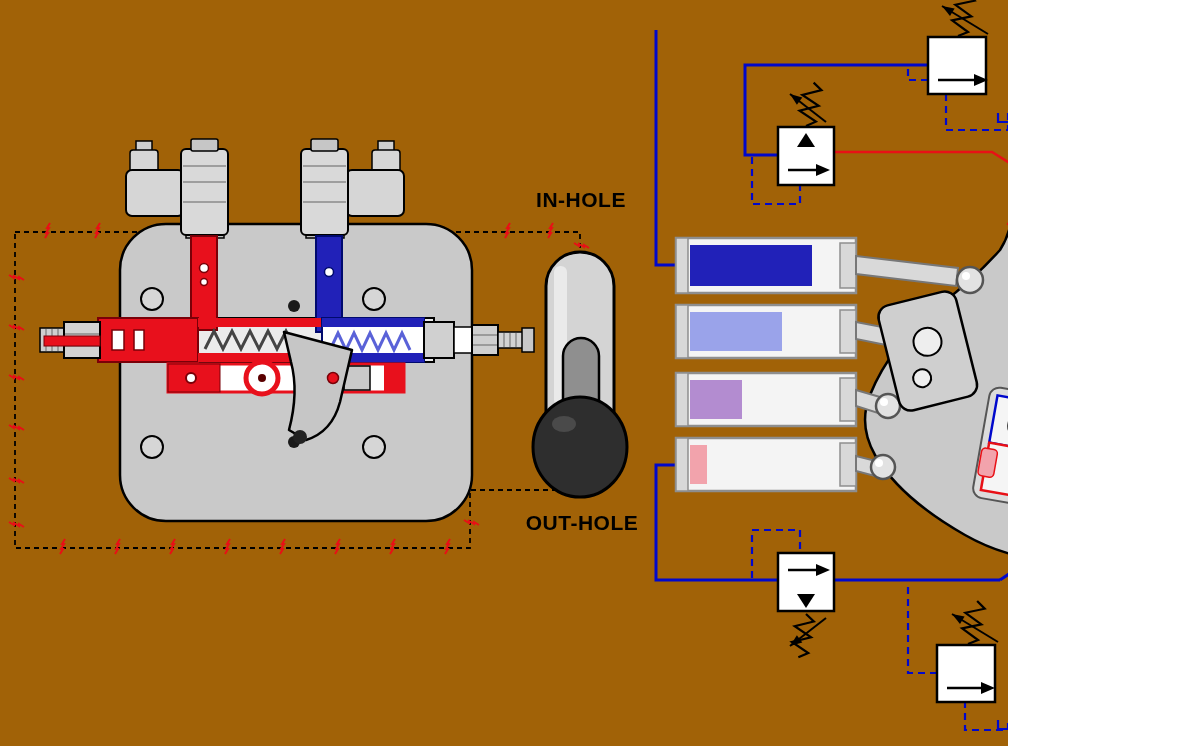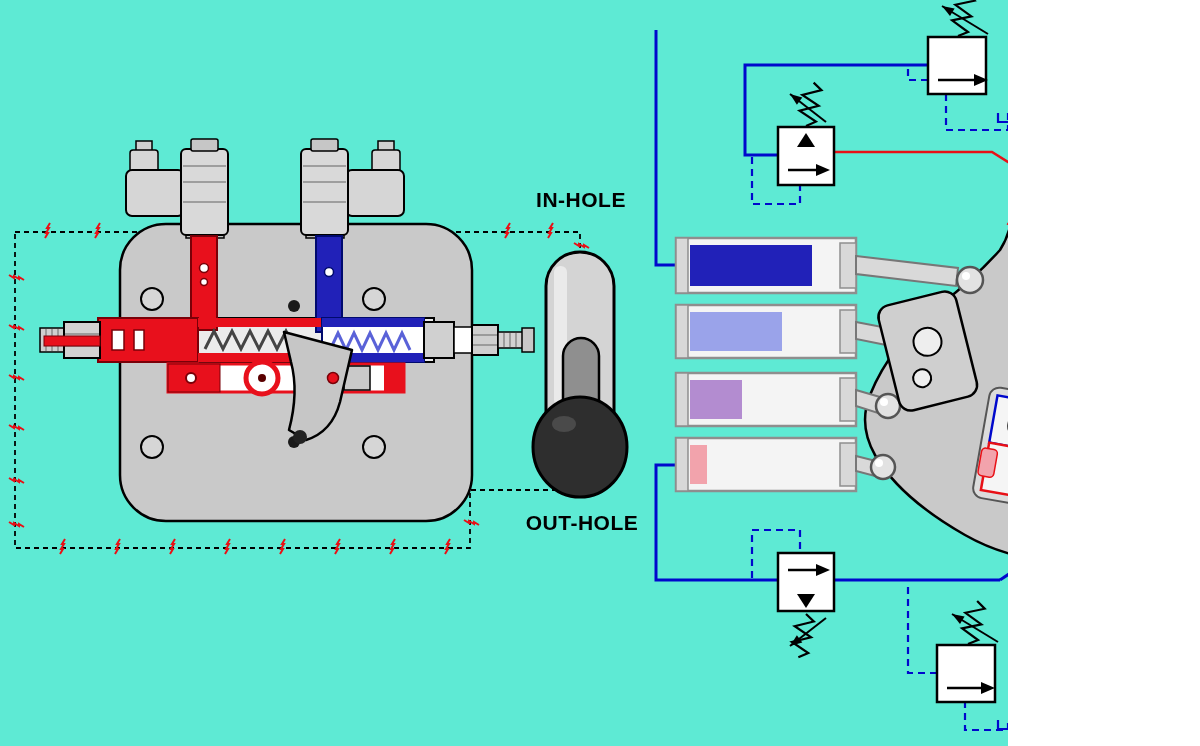--- a/index.html
+++ b/index.html
@@ -1,16 +1,16 @@
 <!DOCTYPE html>
 <html style="--red: #e8101c; --dark_red: #7a0008; --blue: #2121b8; --dark_blue: #000a6e; --light_blue: #9aa3ea; --purple: #b38cd0; --pink: #f2a3ac; --salmon: #ef8d96; --circuit_blue: #0008cc; --circuit_red: #e81016; --body_gray: #c9c9c9; --knob_dark: #2e2e2e;"><head>
 <meta charset="utf-8">
 <style>
   html,body{margin:0;padding:0;background:#fff;}
-  #stage{position:relative;width:1008px;height:746px;background:#5eead4;overflow:hidden;}
+  #stage{position:relative;width:1008px;height:746px;background:#a16207;overflow:hidden;}
   svg{display:block;}
   .lbl{font:bold 21px "Liberation Sans", sans-serif; letter-spacing:.5px; fill:#000;}
   .f-red{fill:var(--red);}          .f-blue{fill:var(--blue);}
   .f-salmon{fill:var(--salmon);}    .f-pink{fill:var(--pink);}
   .f-gray{fill:var(--body_gray);}   .f-knob{fill:var(--knob_dark);}
   .s-red{stroke:var(--red);}        .s-dred{stroke:var(--dark_red);}
   .s-dblue{stroke:var(--dark_blue);}
   .line-b{stroke:var(--circuit_blue);stroke-width:3;fill:none;}
   .line-r{stroke:var(--circuit_red);stroke-width:2.5;fill:none;}
   .dash-b{stroke:var(--circuit_blue);stroke-width:2.2;fill:none;stroke-dasharray:7 5;}

